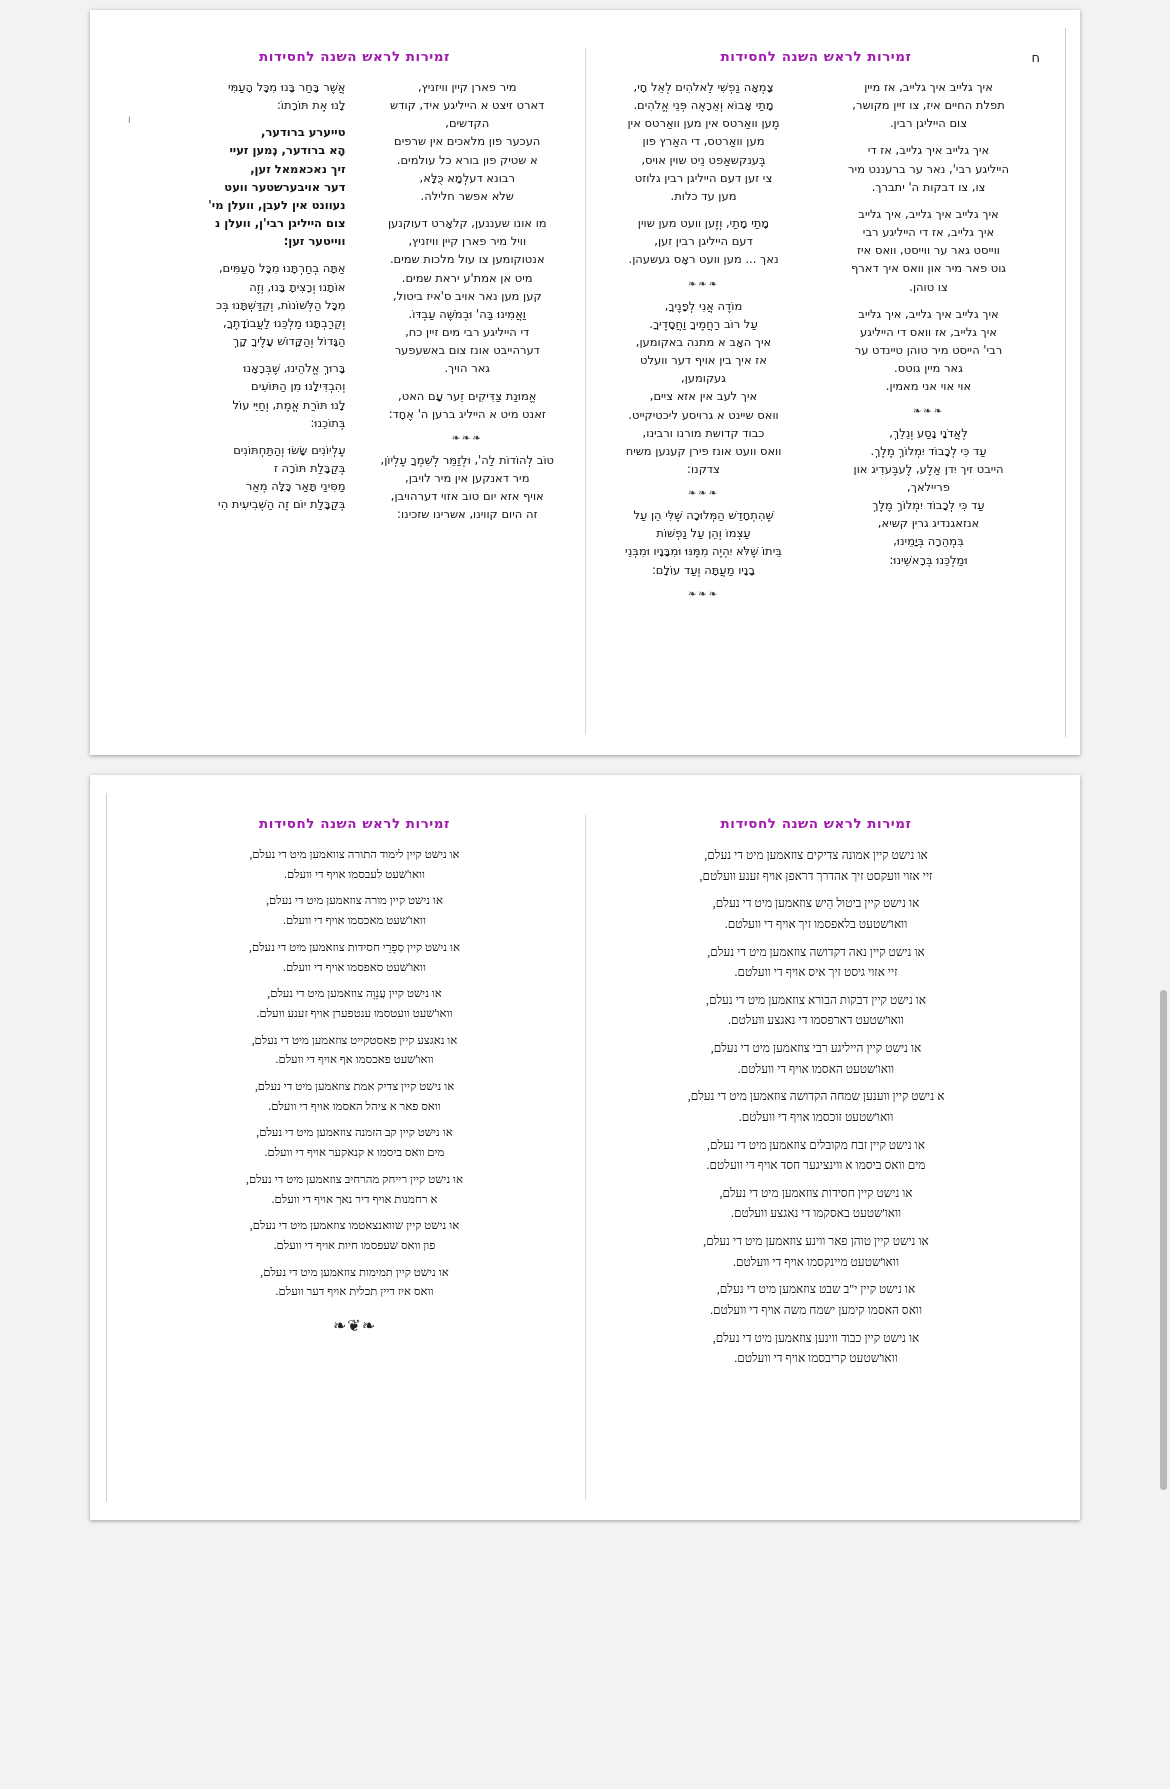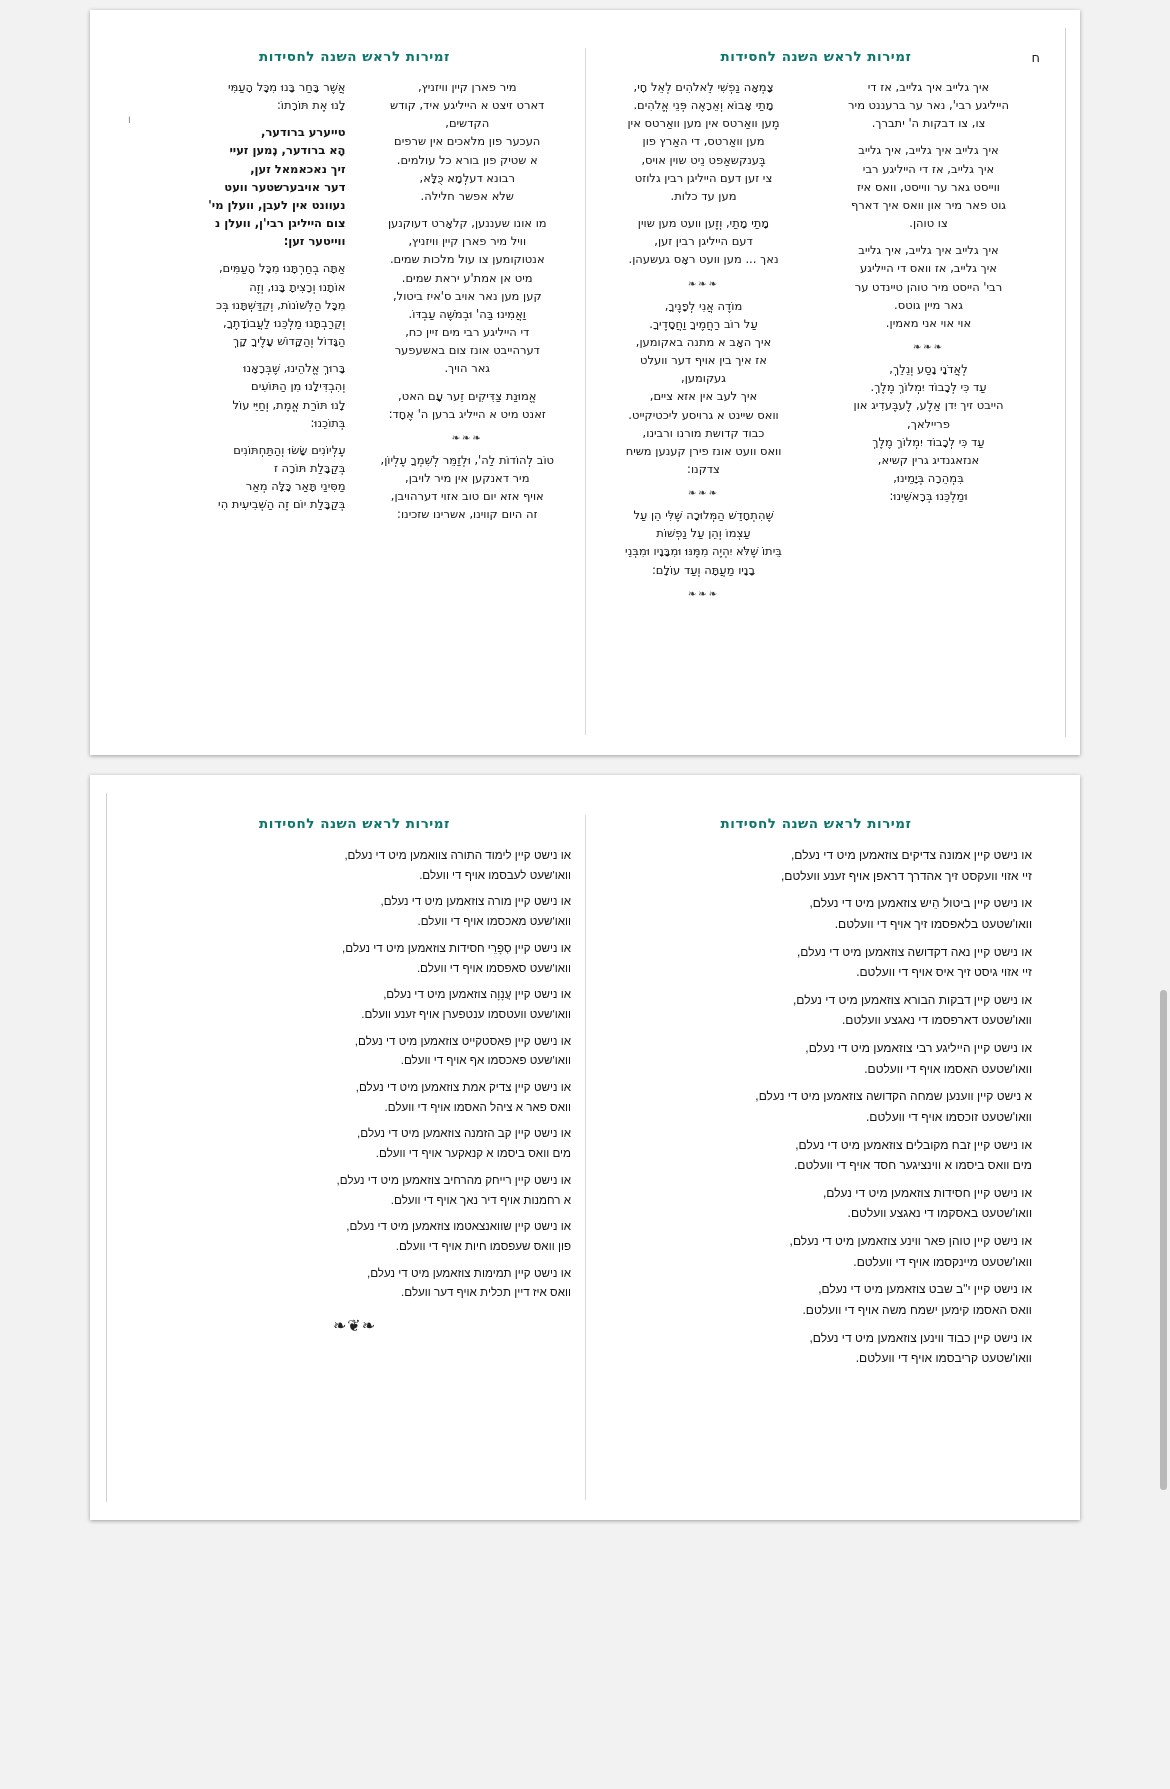--- a/index.html
+++ b/index.html
@@ -50,21 +50,21 @@
     box-sizing: border-box;
   }
   .leaf.right-leaf {
     border-left: 1px solid #d8d8d8;
   }
   .running-head {
     text-align: center;
     font-family: "DejaVu Sans", sans-serif;
     font-size: 13.5px;
     letter-spacing: 0.5px;
-    color: #0f766e;
+    color: #a21caf;
     direction: rtl;
     margin-bottom: 14px;
     font-weight: 600;
   }
   .folio {
     position: absolute;
     top: 2px;
     font-size: 13px;
     color: #222;
     direction: rtl;
@@ -99,25 +99,25 @@
   .ornament {
     text-align: center;
     font-size: 10px;
     color: #3a3a3a;
     margin: 4px 0 8px 0;
     letter-spacing: 2px;
   }
   
   .poem {
     direction: rtl;
-    text-align: right;
+    text-align: center;
     font-size: 12px;
     line-height: 1.72;
     color: #141414;
-    font-family: Liberation Sans, sans-serif;
+    font-family: Liberation Serif, serif;
   }
   .poem .verse {
     margin-bottom: 7px;
     white-space: pre-line;
   }
   .poem.left-poem { font-size: 11.6px; line-height: 1.7; }
   .end-ornament {
     text-align: center;
     margin-top: 14px;
     font-size: 16px;
@@ -157,20 +157,23 @@
 
   <div class="page page-1">
     <div class="page-edge-line edge-right"></div>
     <div class="spread">
 
       <div class="leaf right-leaf">
         <div class="folio folio-right">ח</div>
         <div class="running-head">זמירות לראש השנה לחסידות</div>
         <div class="cols">
           <div class="col">
+            <div class="stanza centered">איך גלייב איך גלייב, אז מיין
+תפלת החיים איז, צו זיין מקושר,
+צום הייליגן רבין.</div>
             <div class="stanza centered">איך גלייב איך גלייב, אז די
 הייליגע רבי', נאר ער ברעננט מיר
 צו, צו דבקות ה' יתברך.</div>
             <div class="stanza centered">איך גלייב איך גלייב, איך גלייב
 איך גלייב, אז די הייליגע רבי
 ווייסט גאר ער ווייסט, וואס איז
 גוט פאר מיר און וואס איך דארף
 צו טוהן.</div>
             <div class="stanza centered">איך גלייב איך גלייב, איך גלייב
 איך גלייב, אז וואס די הייליגע
@@ -314,21 +317,21 @@
         <div class="running-head">זמירות לראש השנה לחסידות</div>
         <div class="poem left-poem">
           <div class="verse">או נישט קיין לימוד התורה צוואמען מיט די נעלם,
 וואו'שעט לעבסמו אויף די וועלם.</div>
           <div class="verse">או נישט קיין מורה צוזאמען מיט די נעלם,
 וואו'שעט מאכסמו אויף די וועלם.</div>
           <div class="verse">או נישט קיין סְפָרֵי חסידות צוזאמען מיט די נעלם,
 וואו'שעט סאפסמו אויף די וועלם.</div>
           <div class="verse">או נישט קיין עֲנָוָה צוזאמען מיט די נעלם,
 וואו'שעט וועטסמו ענטפערן אויף זענע וועלם.</div>
-          <div class="verse">או נישט קיין פאסטקייט צוזאמען מיט די נעלם,
+          <div class="verse">או נאגצע קיין פאסטקייט צוזאמען מיט די נעלם,
 וואו'שעט פאכסמו אף אויף די וועלם.</div>
           <div class="verse">או נישט קיין צדיק אמת צוזאמען מיט די נעלם,
 וואס פאר א ציהל האסמו אויף די וועלם.</div>
           <div class="verse">או נישט קיין קב הזמנה צוזאמען מיט די נעלם,
 מים וואס ביסמו א קנאקער אויף די וועלם.</div>
           <div class="verse">או נישט קיין רייחק מהרחיב צוזאמען מיט די נעלם,
 א רחמנות אויף דיר נאך אויף די וועלם.</div>
           <div class="verse">או נישט קיין שוואנצאטמו צוזאמען מיט די נעלם,
 פון וואס שעפסמו חיות אויף די וועלם.</div>
           <div class="verse">או נישט קיין תמימות צוזאמען מיט די נעלם,

